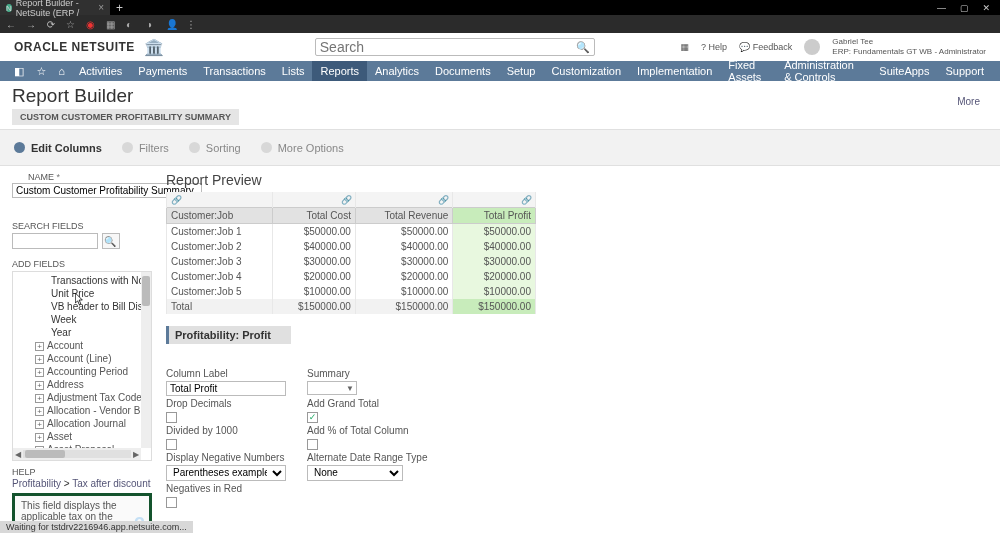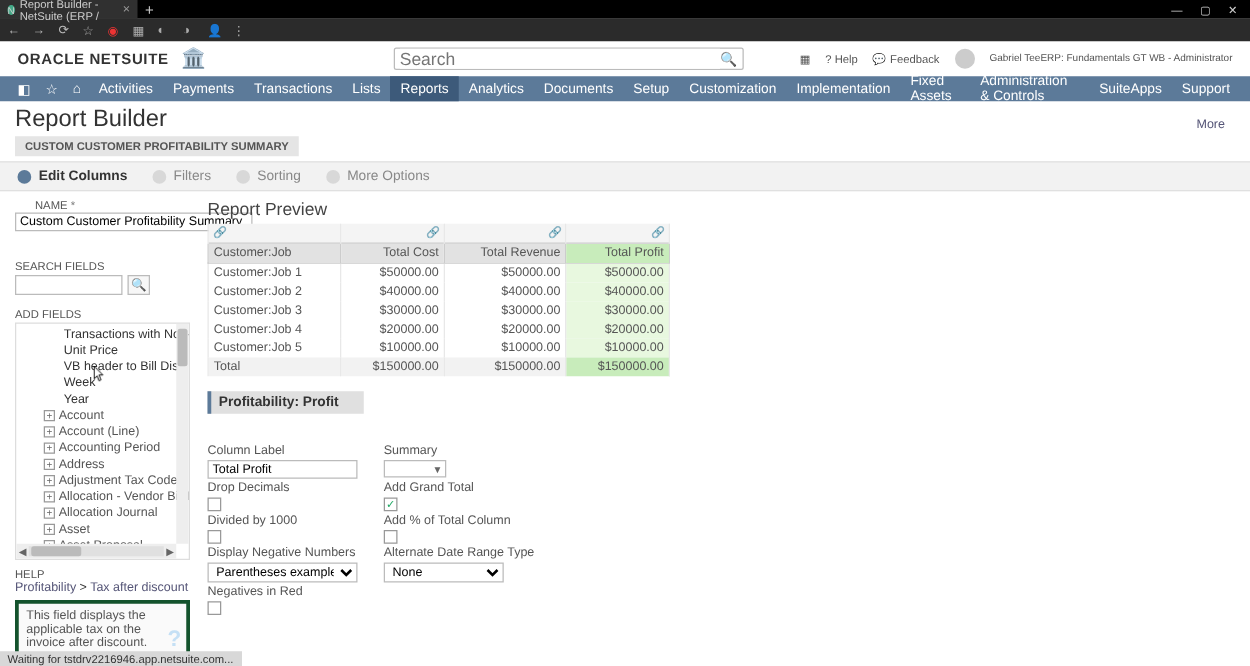--- a/index.html
+++ b/index.html
@@ -17,33 +17,33 @@
 .addrbar .url { color: #ccc; font-size: 10px; flex: 1; margin-left:8px; }
 .addrbar .ext { display:flex; gap:10px; margin-right:4px; }
 .addrbar .ext span { width: 10px; height: 10px; font-size:10px; color:#aaa; }
 
 .logo-row { height: 28px; display: flex; align-items: center; padding: 0 14px; gap: 10px; }
 .logo-text { font-size: 12px; letter-spacing: 0.5px; color: #333; font-weight: 600; }
 .search-bar { margin-left: 140px; width: 280px; height: 18px; border: 1px solid #bbb; border-radius: 2px; display: flex; align-items: center; padding: 0 4px; }
 .search-bar input { border: none; outline: none; font-size: 14px; flex: 1; }
 .search-icon { font-size: 11px; color: #888; }
 .top-right { margin-left: auto; display: flex; align-items: center; gap: 12px; font-size: 9px; color: #555; }
-.user-block { display:flex; flex-direction:row; align-items:flex-start; font-size:8px; line-height:1.2; }
+.user-block { display:flex; flex-direction:column; align-items:flex-start; font-size:8px; line-height:1.2; }
 
 .menubar { height: 20px; background: #5c7a99; display: flex; align-items: center; padding: 0 8px; gap: 0; }
 .menubar .micon { color: #fff; padding: 0 6px; font-size: 11px; }
 .menubar .mitem { color: #fff; font-size: 11px; padding: 4px 8px; cursor: pointer; }
 .menubar .mitem.active { background: #3d5a7a; }
 
-.page-head { padding: 4px 12px 0 12px; display:flex; align-items:center; }
+.page-head { padding: 4px 12px 0 12px; display:flex; align-items:flex-end; }
 .page-title { font-size: 19px; color: #333; font-weight: 400; }
 .more-link { margin-left:auto; font-size:10px; color:#557; padding-top:6px; padding-right:8px; }
 .sub-head { display: inline-block; background: #e5e5e5; color: #555; font-size: 9px; font-weight: bold; padding: 3px 8px; margin: 2px 0 0 12px; }
 
-.stepbar { background: #f2f2f2; height: 24px; display: flex; align-items: center; padding: 0 14px; gap: 20px; margin-top: 4px; border-top:1px solid #e0e0e0; border-bottom:1px solid #e0e0e0;}
+.stepbar { background: #f2f2f2; height: 37px; display: flex; align-items: center; padding: 0 14px; gap: 20px; margin-top: 4px; border-top:1px solid #e0e0e0; border-bottom:1px solid #e0e0e0;}
 .step { display: flex; align-items: center; gap: 6px; font-size: 11px; color: #888; }
 .step .dot { width: 11px; height: 11px; border-radius: 50%; background: #d8d8d8; display:inline-block; }
 .step.active { color: #333; font-weight: bold; }
 .step.active .dot { background: #5c7a99; }
 
 .content { display: flex; padding: 6px 12px 0 12px; gap: 14px; }
 .left-col { width: 140px; flex-shrink: 0; }
 .right-col { flex: 1; }
 
 .name-label { font-size: 9px; color: #555; text-transform: uppercase; padding-left: 16px; }

